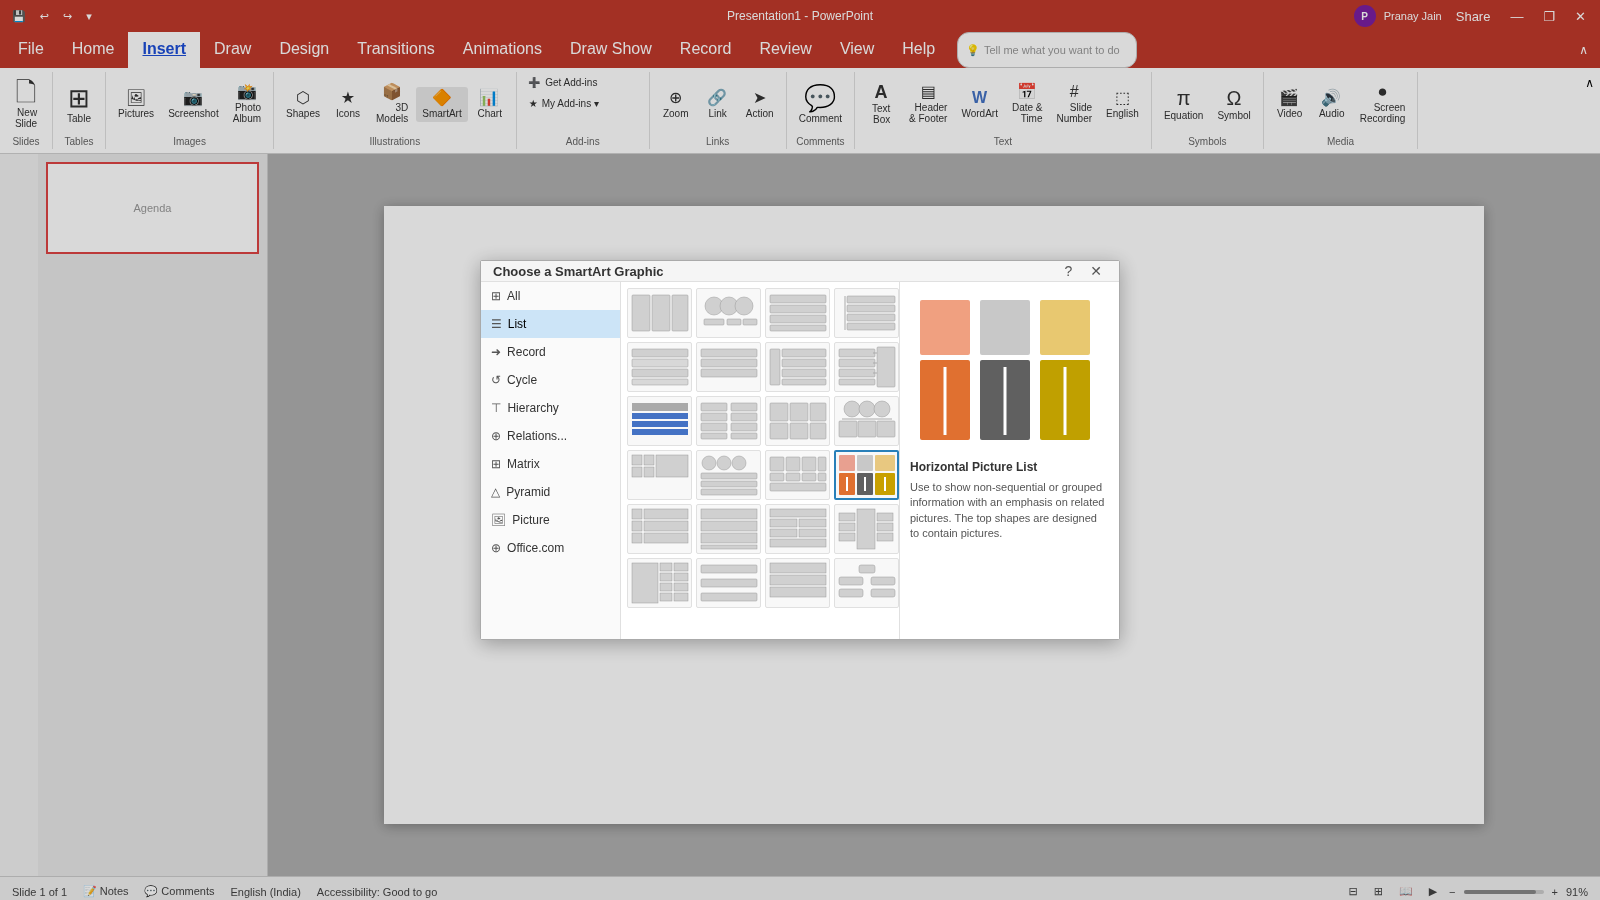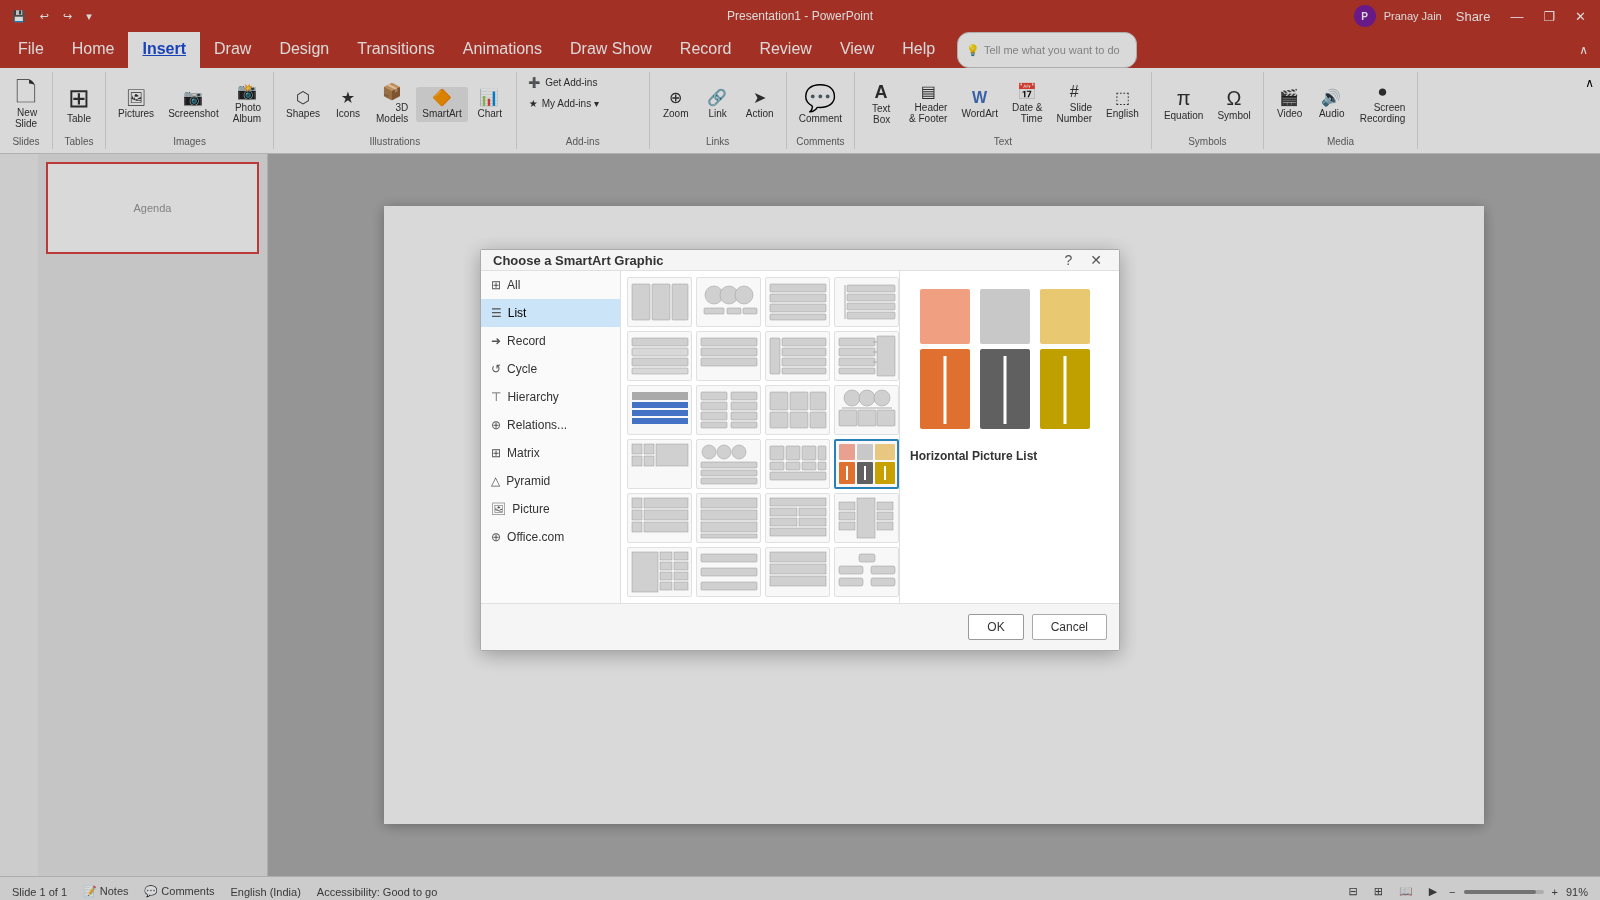--- a/index.html
+++ b/index.html
@@ -862,23 +862,20 @@
 
             <rect x="5" y="65" width="50" height="80" rx="2" fill="#e07030"></rect>
             <line x1="30" y1="72" x2="30" y2="140" stroke="white" stroke-width="3"></line>
             <rect x="65" y="65" width="50" height="80" rx="2" fill="#606060"></rect>
             <line x1="90" y1="72" x2="90" y2="140" stroke="white" stroke-width="3"></line>
             <rect x="125" y="65" width="50" height="80" rx="2" fill="#c0a000"></rect>
             <line x1="150" y1="72" x2="150" y2="140" stroke="white" stroke-width="3"></line>
           </svg>
         </div>
         <div class="preview-title">Horizontal Picture List</div>
-      </div>
-
-    </div>
-
-    <div id="dialog-footer">
-      <button class="dialog-btn primary">OK</button>
-      <button class="dialog-btn">Cancel</button>
-    </div>
+        <div class="preview-desc">Use to show non-sequential or grouped information with an emphasis on related pictures. The top shapes are designed to contain pictures.</div>
+      </div>
+
+    </div>
+
 
   </div>
 </div>
 
 </body></html>

